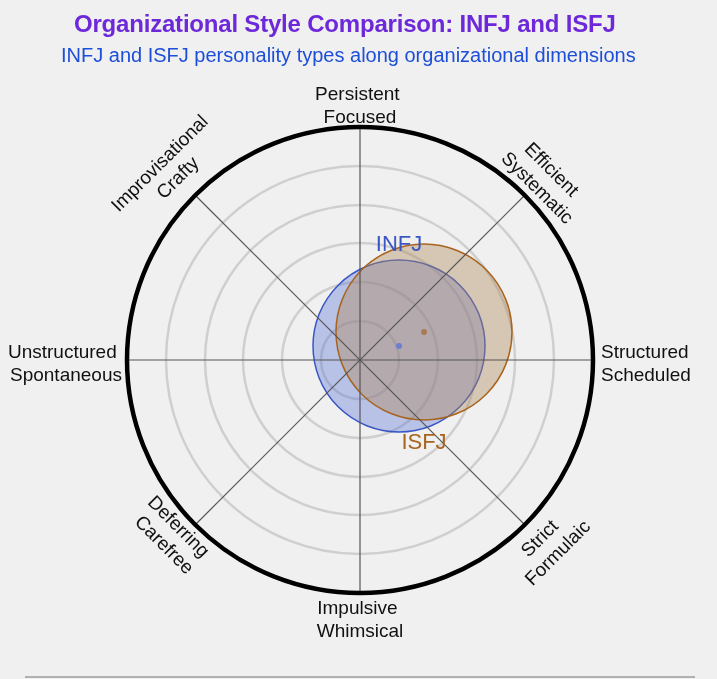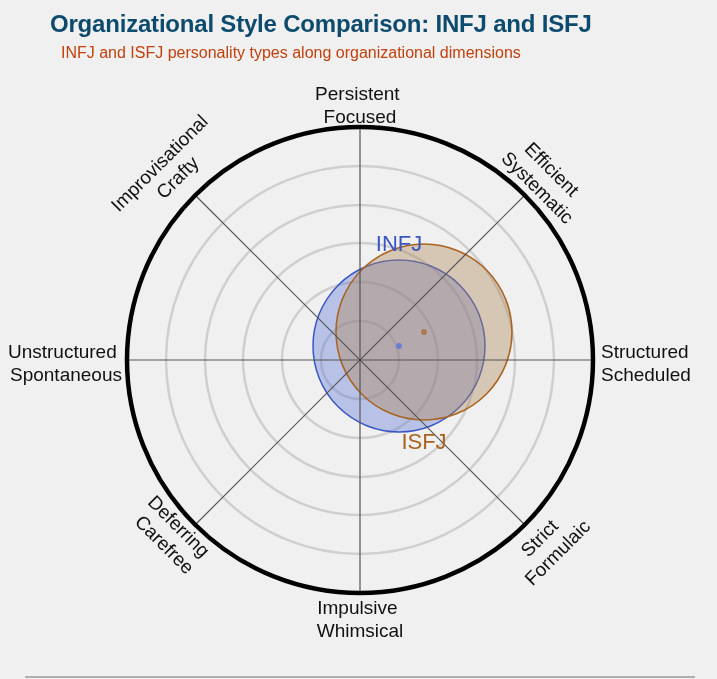--- a/index.html
+++ b/index.html
@@ -3,27 +3,27 @@
 <meta charset="utf-8">
 <style>
   html, body { margin: 0; padding: 0; }
   body {
     width: 717px; height: 679px; overflow: hidden;
     background: #f0f0f0;
     font-family: "Liberation Sans", sans-serif;
     position: relative;
   }
   .title {
-    position: absolute; left: 50px; top: 10px;
-    font-size: 24px; font-weight: bold; color: #0c4a6e;
+    position: absolute; left: 74px; top: 10px;
+    font-size: 24px; font-weight: bold; color: #6d28d9;
     letter-spacing: -0.2px;
   }
   .subtitle {
     position: absolute; left: 61px; top: 44px;
-    font-size: 16px; color: #c2410c;
+    font-size: 20px; color: #1d4ed8;
   }
   svg.chart { position: absolute; left: 0; top: 0; }
   .bottom-rule {
     position: absolute; left: 25px; right: 22px; top: 676px;
     height: 2px; background: #b0b0b0;
   }
 </style>
 </head>
 <body>
 

